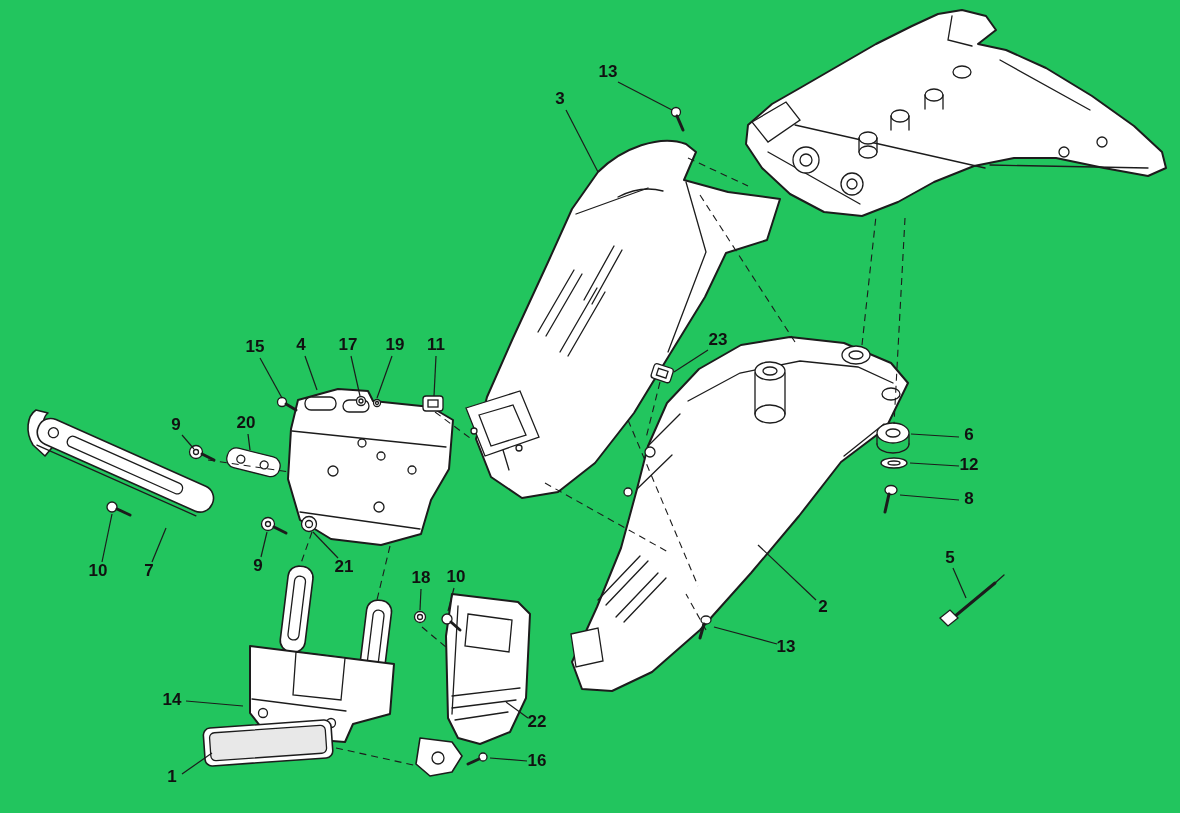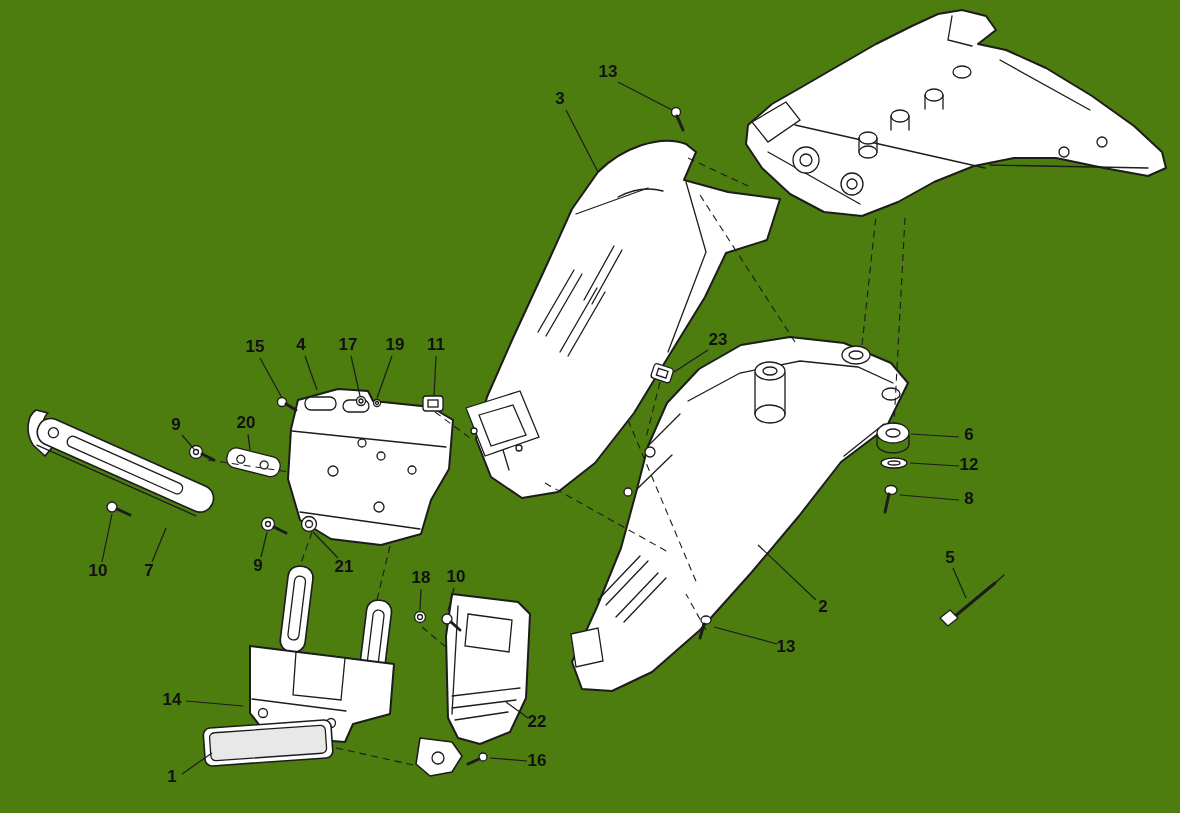--- a/index.html
+++ b/index.html
@@ -1,16 +1,16 @@
 <!DOCTYPE html>
 <html><head>
 <meta charset="utf-8">
 <style>
   html,body { margin:0; padding:0; background:#ffffff; }
-  .stage { position:relative; width:1180px; height:813px; background:#4d7c0f; overflow:hidden; }
+  .stage { position:relative; width:1180px; height:813px; background:#22c55e; overflow:hidden; }
   svg { display:block; }
   .outline  { fill:#ffffff; stroke:#1c1c1c; stroke-width:2; stroke-linejoin:round; }
   .outline2 { fill:#ffffff; stroke:#1c1c1c; stroke-width:1.6; stroke-linejoin:round; }
   .detail   { fill:none; stroke:#1c1c1c; stroke-width:1.3; stroke-linecap:round; }
   .dfill    { fill:#ffffff; stroke:#1c1c1c; stroke-width:1.3; }
   .gfill    { fill:#e8e8e8; stroke:#1c1c1c; stroke-width:1.3; }
   .dash     { fill:none; stroke:#1c1c1c; stroke-width:1.1; stroke-dasharray:7 5; }
   .leader   { stroke:#1c1c1c; stroke-width:1.2; }
   .thick    { stroke:#1c1c1c; stroke-width:3; stroke-linecap:round; }
   .callout  { font:bold 17px "Liberation Sans", sans-serif; fill:#111111;

